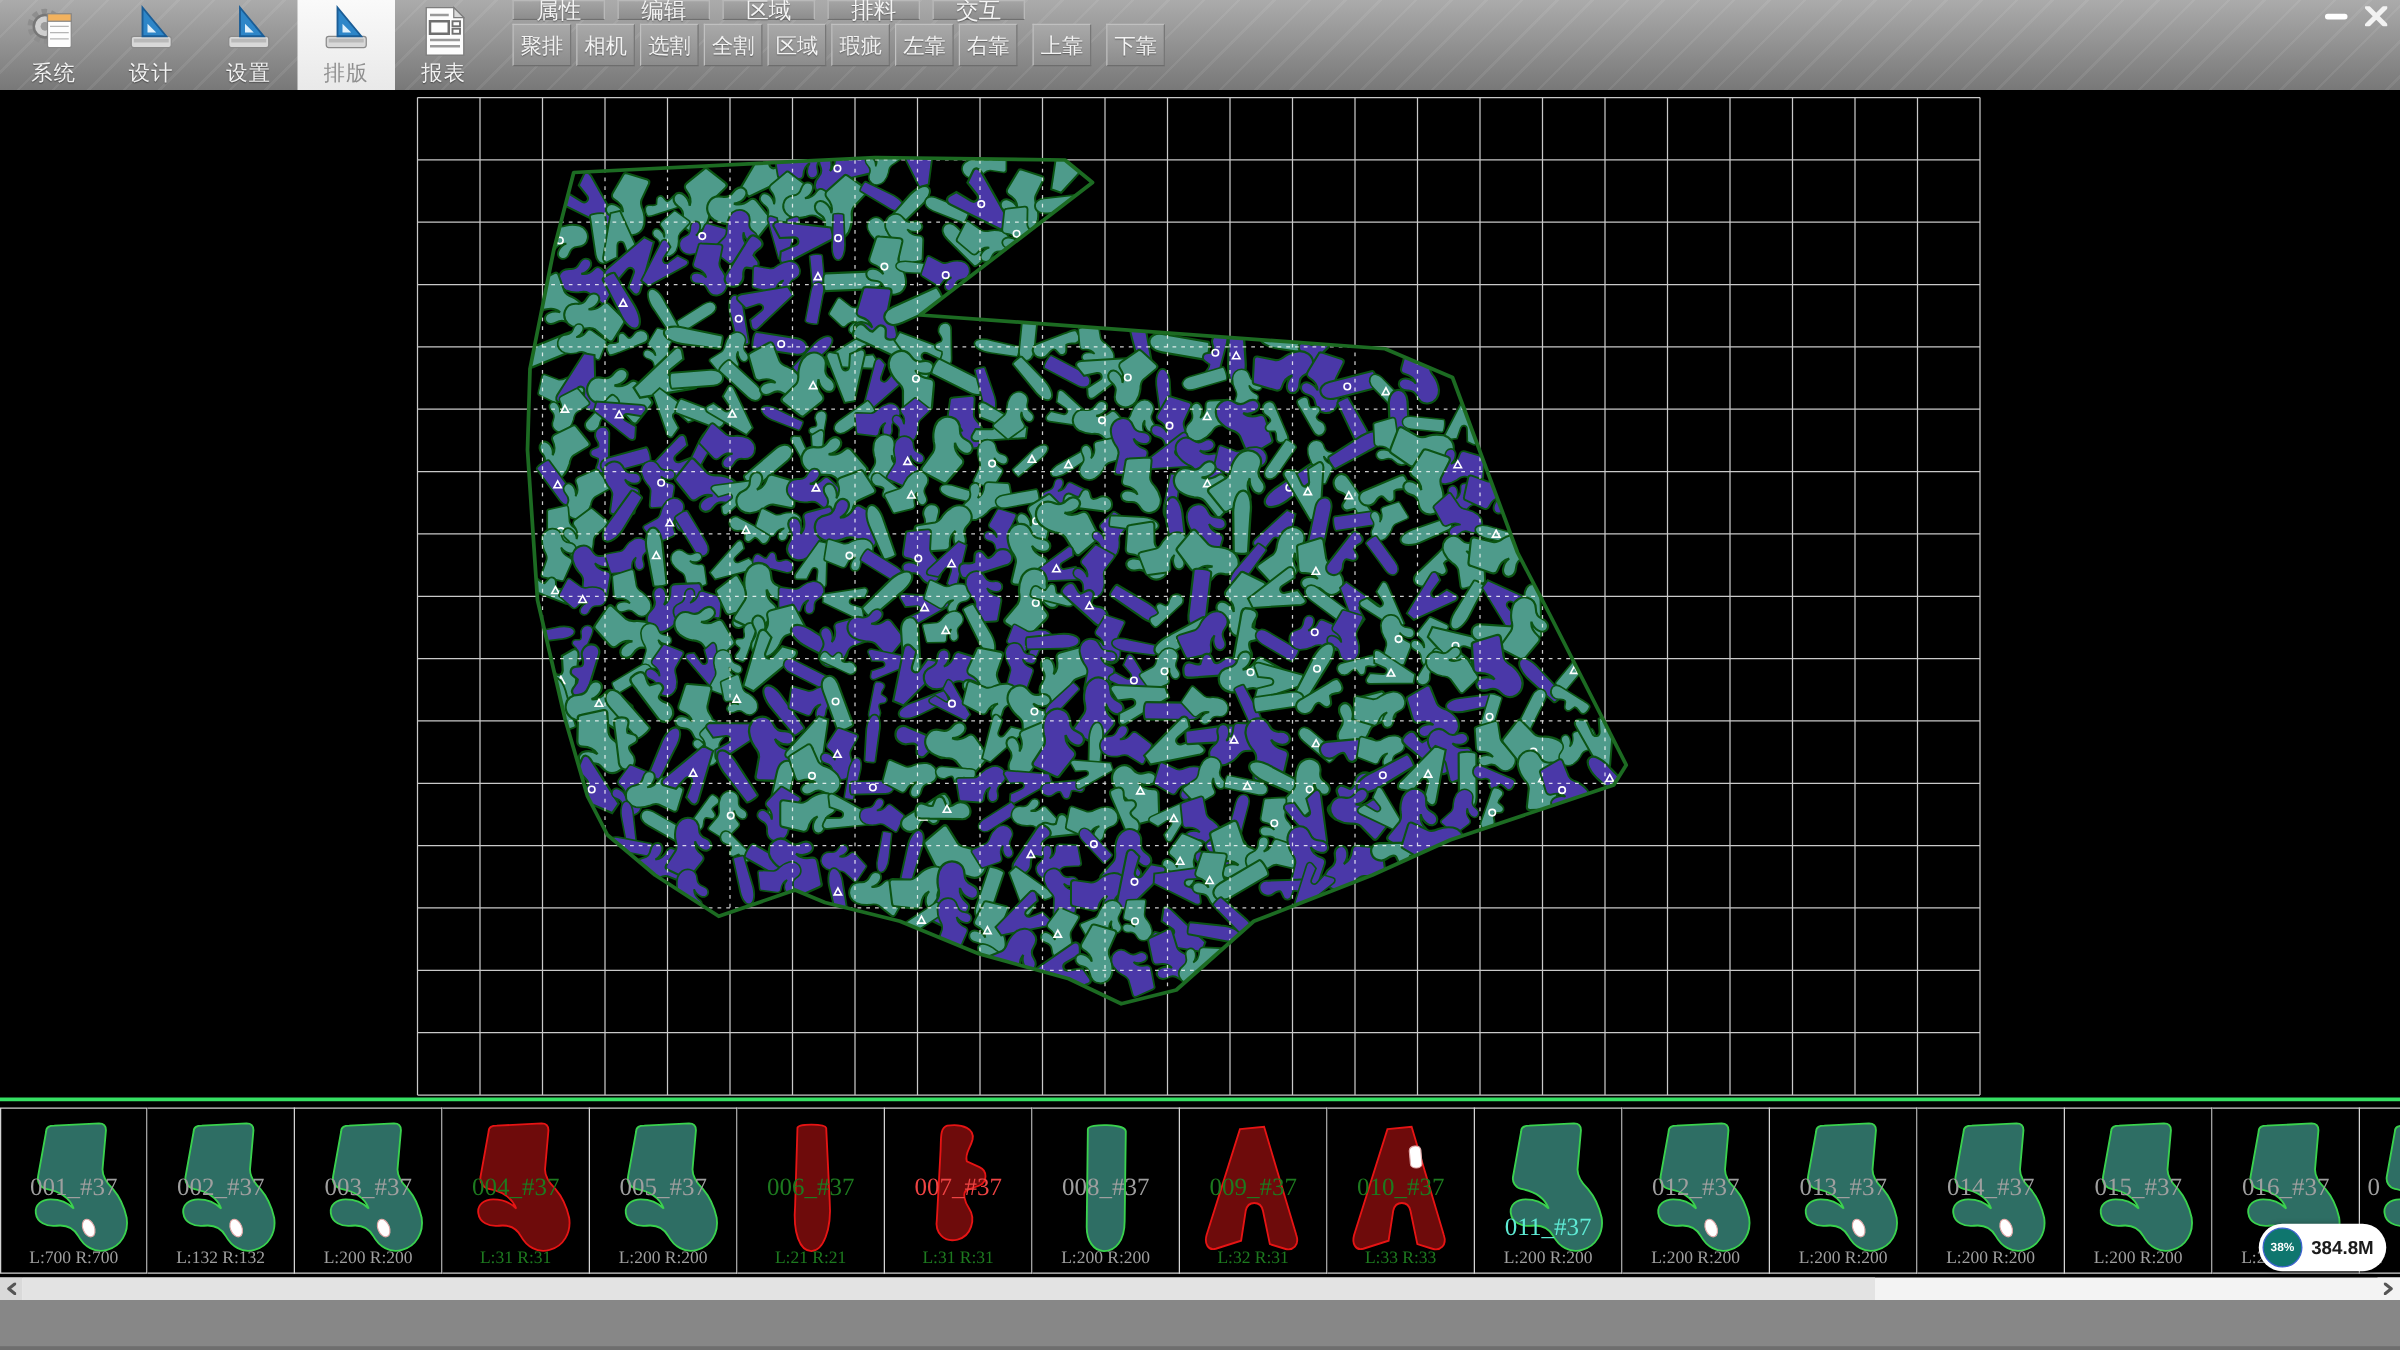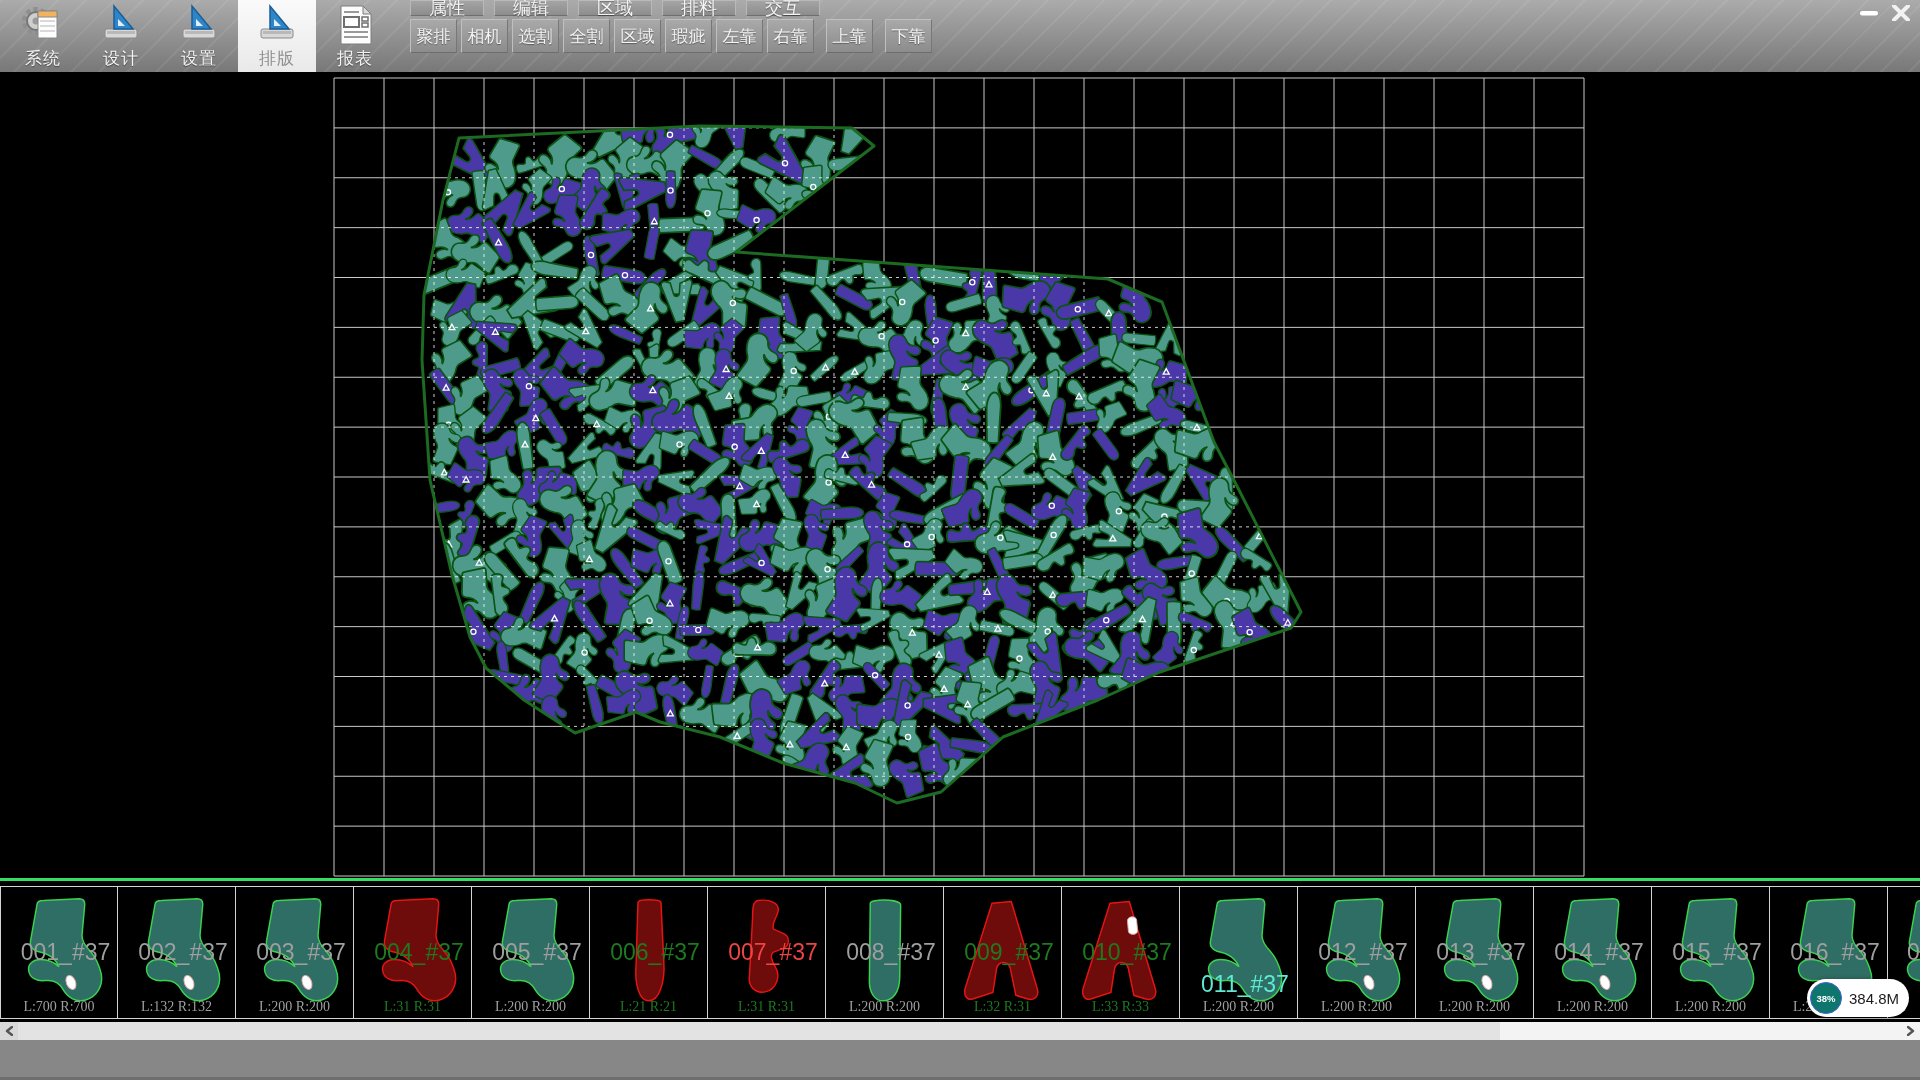--- a/index.html
+++ b/index.html
@@ -54,42 +54,42 @@
   }
   .thumb-cell {
     position:relative; width:118px; flex:0 0 118px; height:133px;
     border:1px solid #d4d4d4; border-left:none; overflow:hidden; background:#000;
   }
   .thumb-cell:first-child { border-left:1px solid #d4d4d4; }
   .thumb-cell.partial { flex:1 1 auto; border-right:none; }
   .thumb-cell svg { position:absolute; left:50%; top:50%; transform:translate(-50%,-50%); }
   .thumb-cell.partial svg { left:4px; transform:translate(0,-50%); }
   .t-label {
-    position:absolute; left:13px; right:0; top:52px; text-align:center; z-index:2;
-    font-family:Liberation Sans, sans-serif; font-size:23px;
+    position:absolute; left:0; right:0; top:52px; text-align:center; z-index:2;
+    font-family:Liberation Serif, serif; font-size:20px;
   }
   .t-info {
     position:absolute; left:0; right:0; bottom:3px; text-align:center; z-index:2;
     font-family:"Liberation Serif","DejaVu Serif",serif; font-size:14px;
   }
   .thumb-cell.partial .t-label, .thumb-cell.partial .t-info { text-align:left; padding-left:6px; }
 
   
   .status-pill {
     position:absolute; right:11px; top:979px; height:38px; min-width:97px; z-index:6;
     background:#fff; border-radius:19px; display:flex; align-items:center;
     box-shadow:0 1px 5px rgba(0,0,0,.45); padding:0 10px 0 3px;
   }
   .pill-circle {
     width:32px; height:32px; border-radius:50%; background:#4a74e8;
     display:flex; align-items:center; justify-content:center;
     color:#fff; font-size:9.5px; font-weight:bold; flex:0 0 32px;
     border:1px solid #3d63cf;
   }
-  .pill-text { margin-left:7px; font-size:15px; font-weight:normal; color:#1c1c1c; }
+  .pill-text { margin-left:7px; font-size:15px; font-weight:bold; color:#1c1c1c; }
 
   
   .hscroll { position:absolute; left:0; top:1022px; width:1920px; height:18px; background:#f3f3f3; z-index:5; }
   .hs-btn { position:absolute; top:0; width:18px; height:18px; background:#d9d9d9; display:flex; align-items:center; justify-content:center; }
   .hs-btn.left { left:0; } .hs-btn.right { right:0; background:#f3f3f3; }
   .hs-thumb { position:absolute; left:18px; top:0; width:1482px; height:18px; background:#e3e3e3; }
 
   
   .statusbar { position:absolute; left:0; top:1040px; width:1920px; height:40px; background:#878787; border-bottom:3px solid #6e6e6e; z-index:4; }
 </style>

